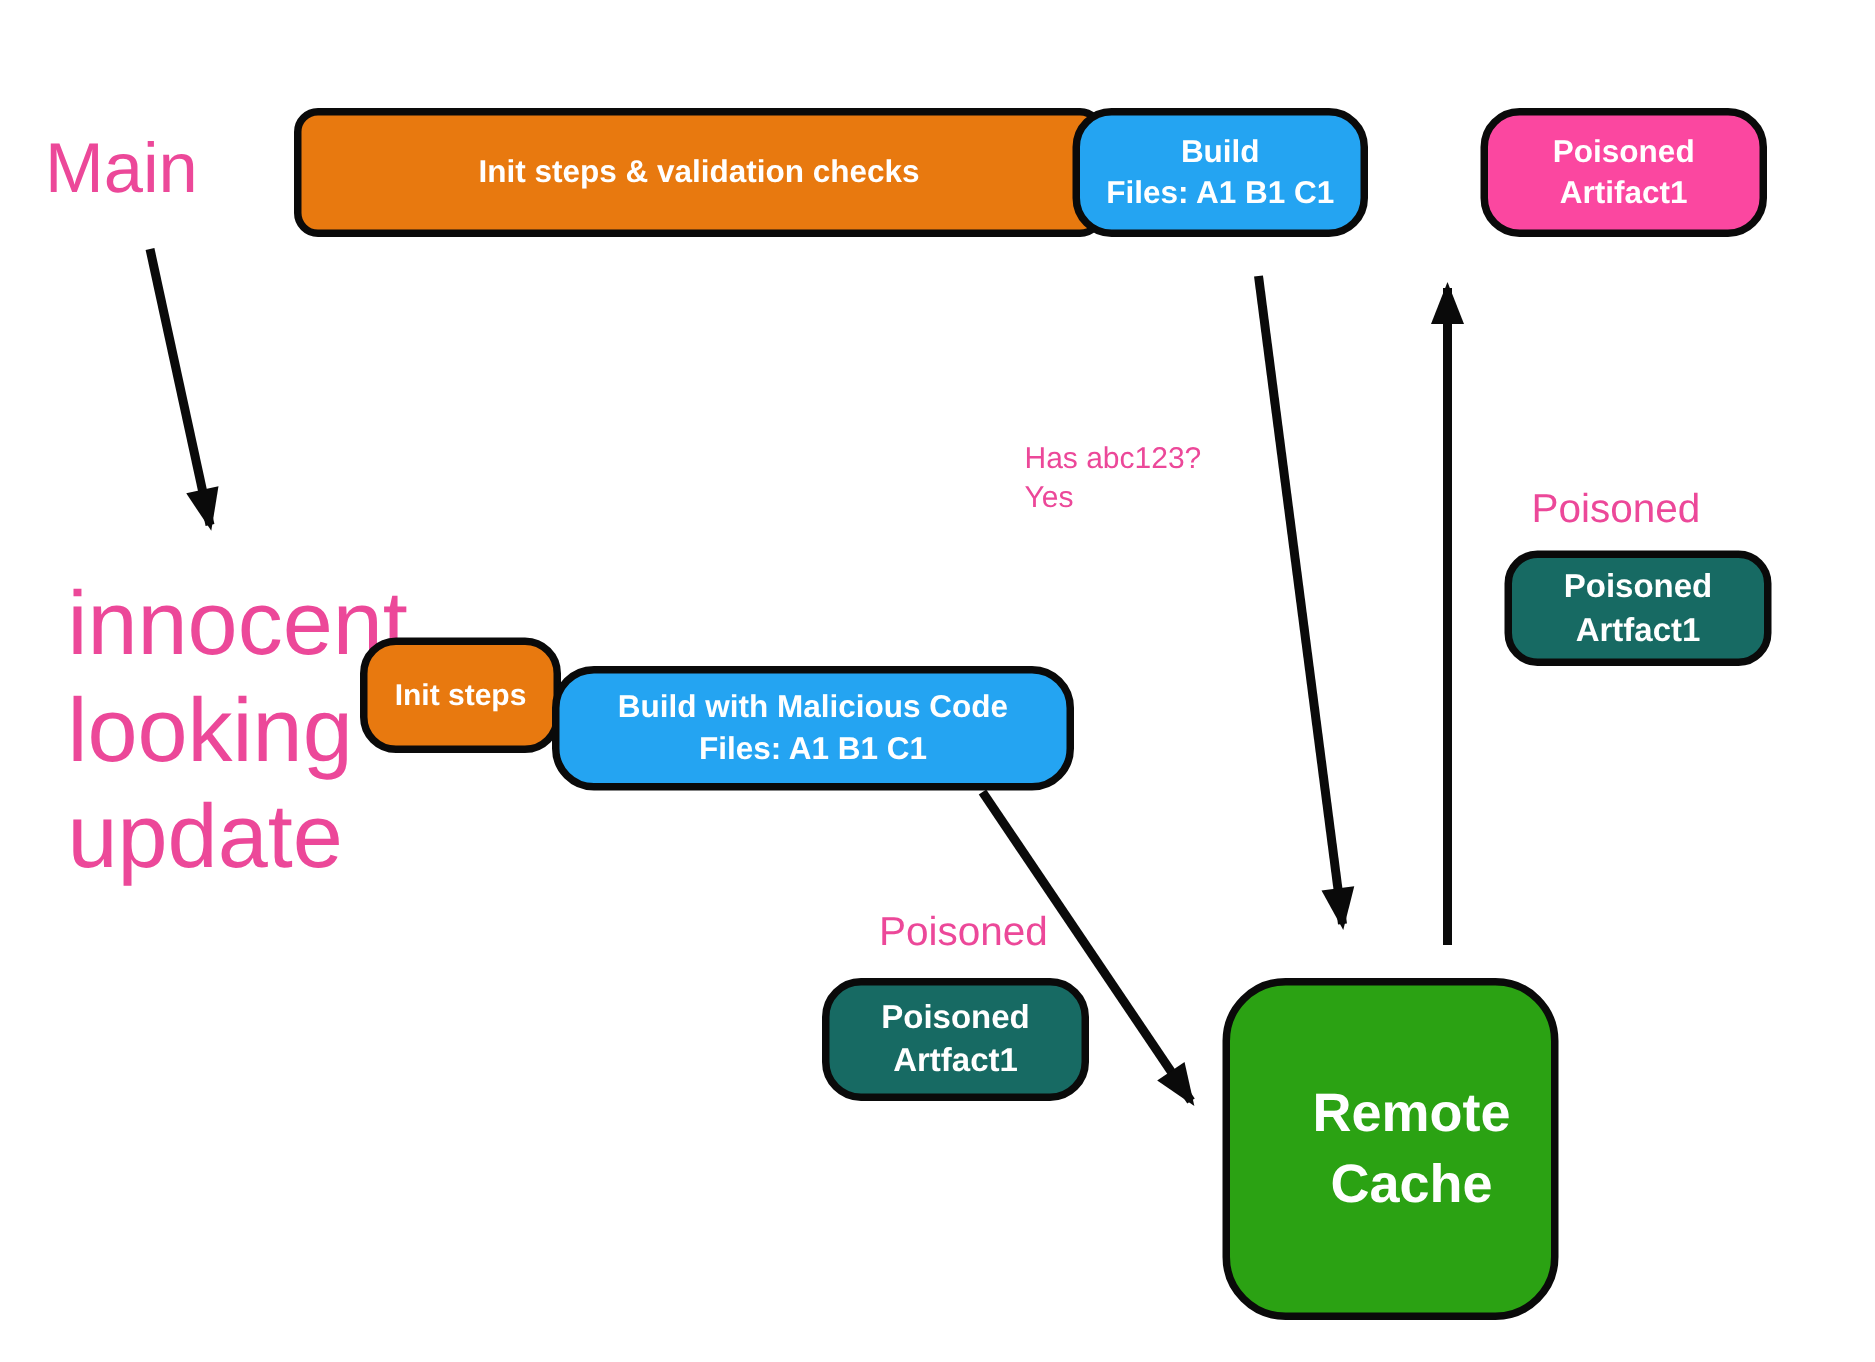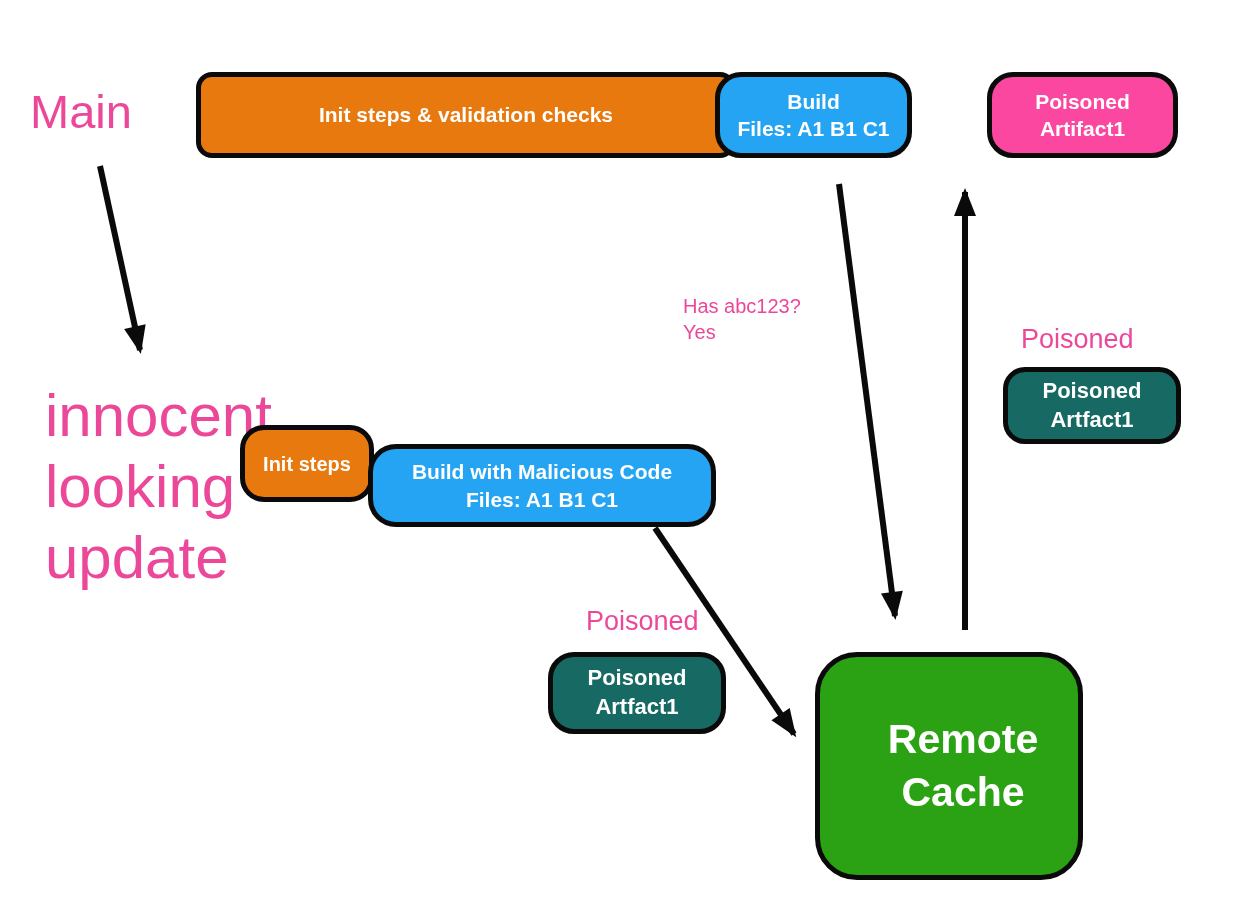--- a/index.html
+++ b/index.html
@@ -23,21 +23,21 @@
     text-align:center;line-height:1.3;
   }
   .node .ln{display:block;}
   .n-init-validation{left:196px;top:72px;width:540px;height:86px;border-radius:16px;background:var(--orange);font-size:21px;}
   .n-build-top{left:715px;top:72px;width:197px;height:86px;border-radius:26px;background:var(--blue);font-size:21px;}
   .n-deploys{left:987px;top:72px;width:191px;height:86px;border-radius:26px;background:var(--pink);font-size:21px;}
   .n-init-steps{left:240px;top:425px;width:134px;height:77px;border-radius:24px;background:var(--orange);font-size:20px;}
   .n-build-malicious{left:368px;top:444px;width:348px;height:83px;border-radius:28px;background:var(--blue);font-size:21px;}
   .n-poisoned-dl{left:1003px;top:367px;width:178px;height:77px;border-radius:22px;background:var(--teal);font-size:22px;}
   .n-poisoned-ul{left:548px;top:652px;width:178px;height:82px;border-radius:26px;background:var(--teal);font-size:22px;}
-  .n-remote-cache{left:815px;top:652px;width:268px;height:228px;border-radius:42px;background:var(--green);font-size:41px;padding-left:28px;}
+  .n-remote-cache{left:815px;top:652px;width:224px;height:228px;border-radius:42px;background:var(--green);font-size:36px;padding-left:28px;}
 </style>
 </head>
 <body>
 
 <div class="canvas">
 
   <svg class="arrows" viewBox="0 0 1250 908">
     <defs>
       <marker id="ah" markerUnits="userSpaceOnUse" markerWidth="32" markerHeight="28" refX="26" refY="14" orient="auto">
         <path d="M2,3 L30,14 L2,25 z" fill="#0A0A0A"></path>

